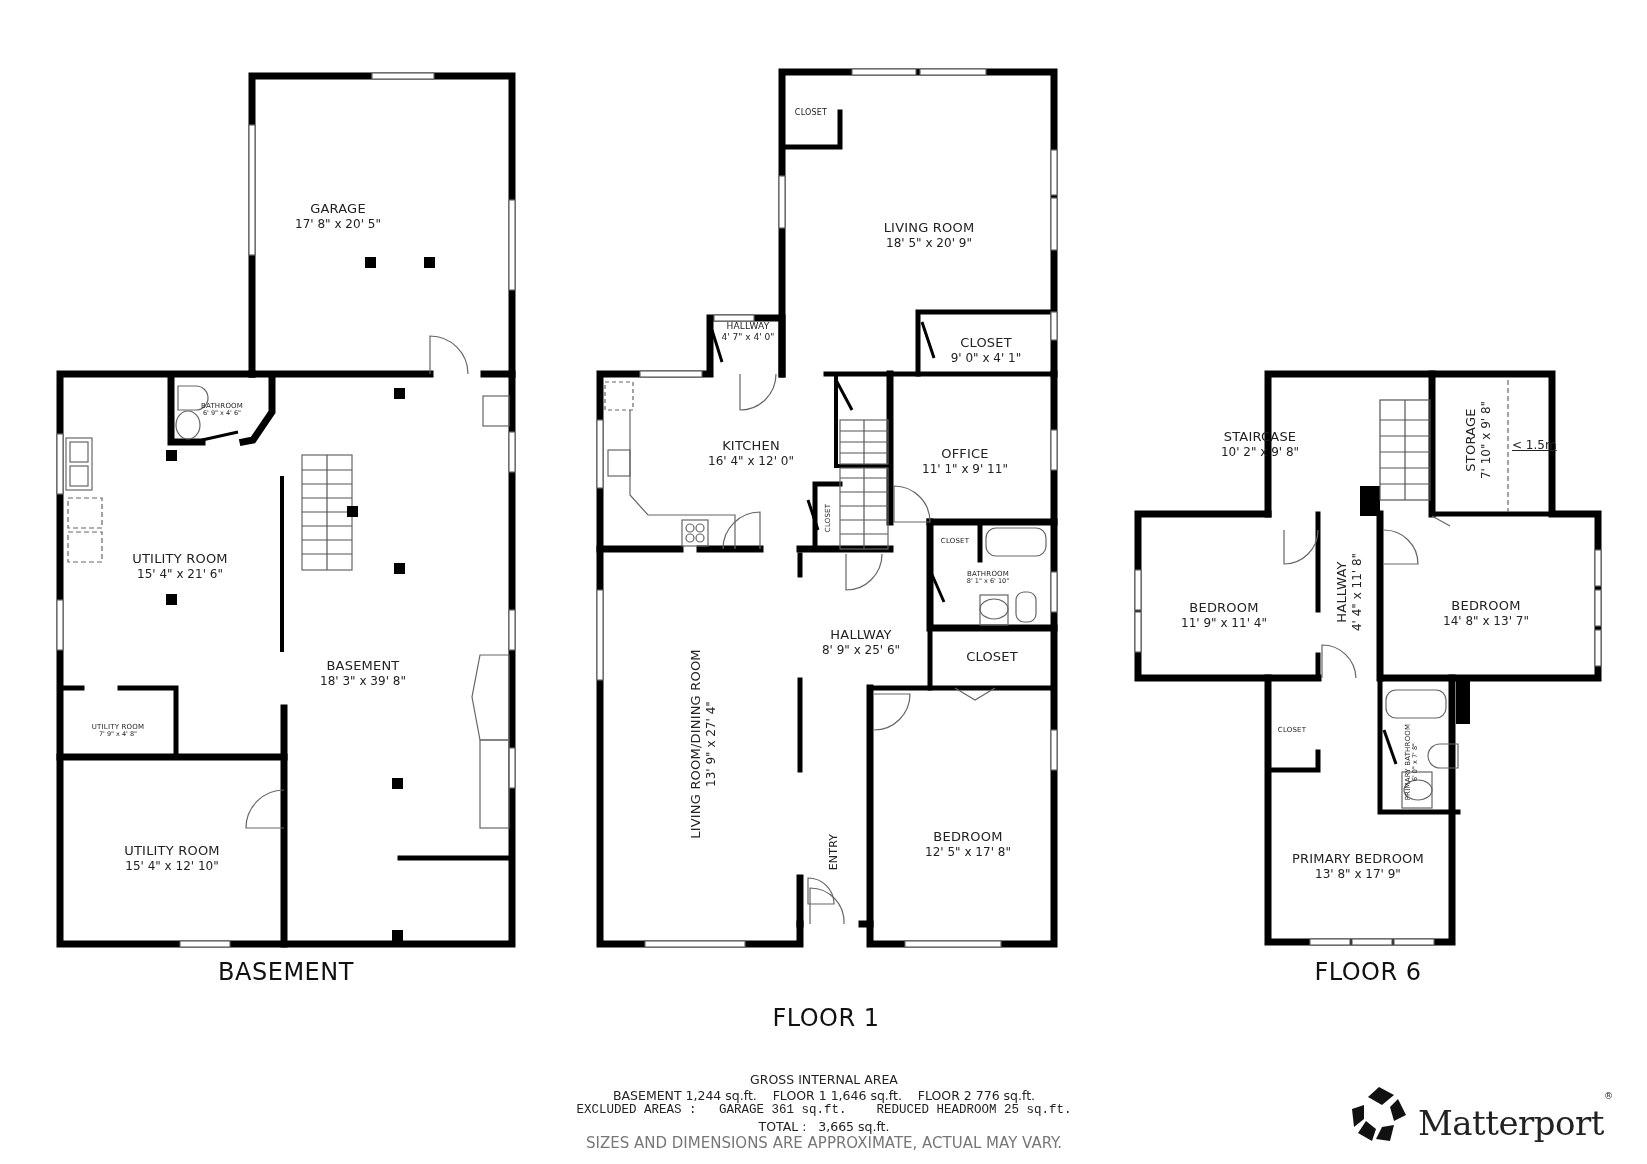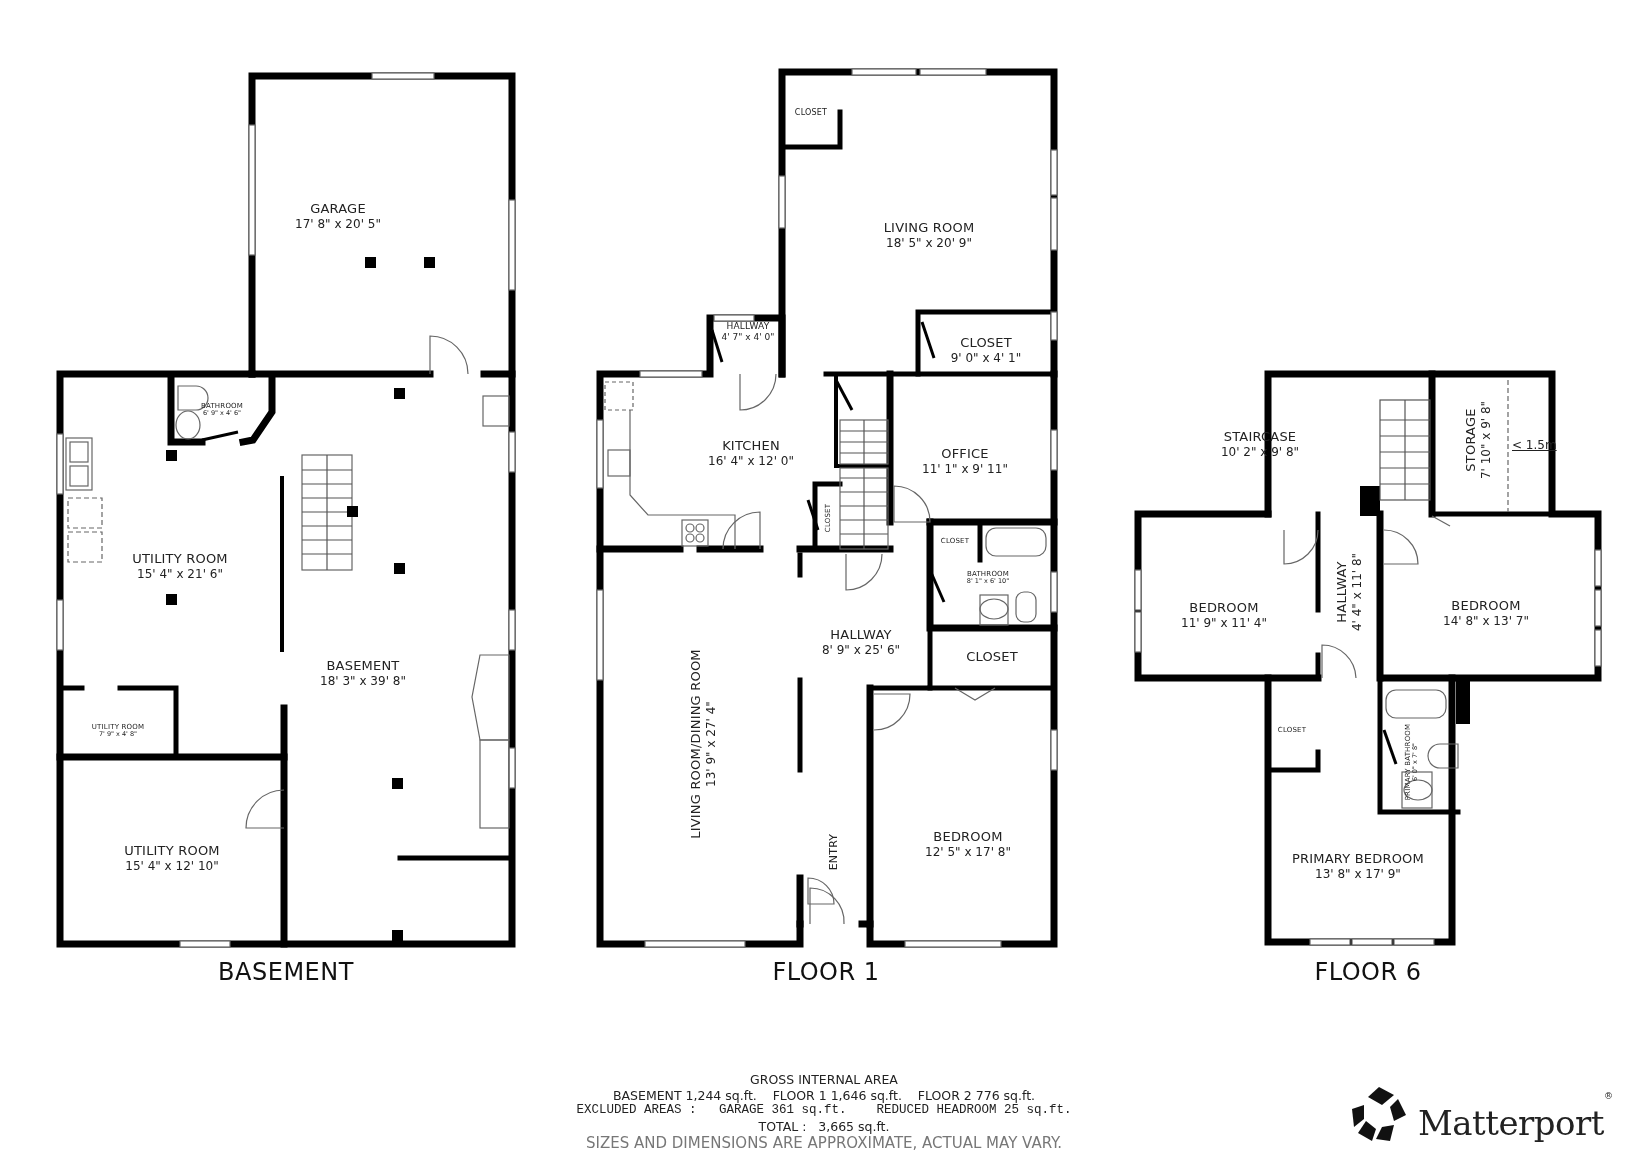--- a/index.html
+++ b/index.html
@@ -314,21 +314,21 @@
   <div class="name">LIVING ROOM/DINING ROOM</div>
   <div class="dim">13' 9" x 27' 4"</div>
 </div>
 <div class="lbl rot" style="left:834px;top:852px;">
   <div class="name" style="font-size:11px">ENTRY</div>
 </div>
 <div class="lbl" style="left:968px;top:844px;">
   <div class="name">BEDROOM</div>
   <div class="dim">12' 5" x 17' 8"</div>
 </div>
-<div class="floor-title" style="left:826px;top:958px;">FLOOR 1</div>
+<div class="floor-title" style="left:826px;top:1004px;">FLOOR 1</div>
 
 <div class="lbl" style="left:1260px;top:444px;">
   <div class="name">STAIRCASE</div>
   <div class="dim">10' 2" x 9' 8"</div>
 </div>
 <div class="lbl rot" style="left:1478px;top:440px;">
   <div class="name">STORAGE</div>
   <div class="dim">7' 10" x 9' 8"</div>
 </div>
 <div class="headroom" style="left:1512px;top:438px;text-decoration:underline;">&lt; 1.5m</div>

